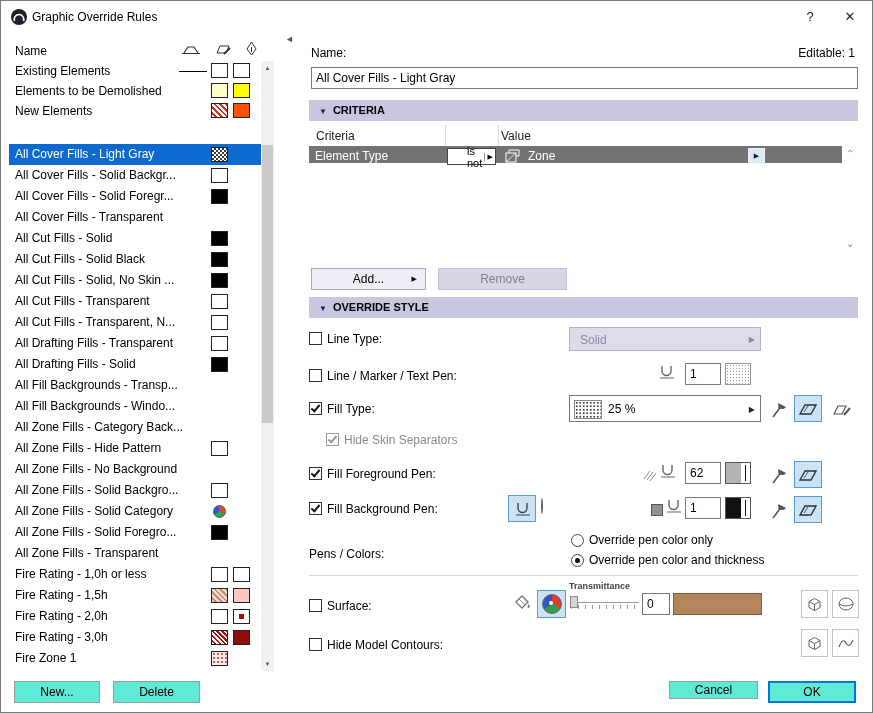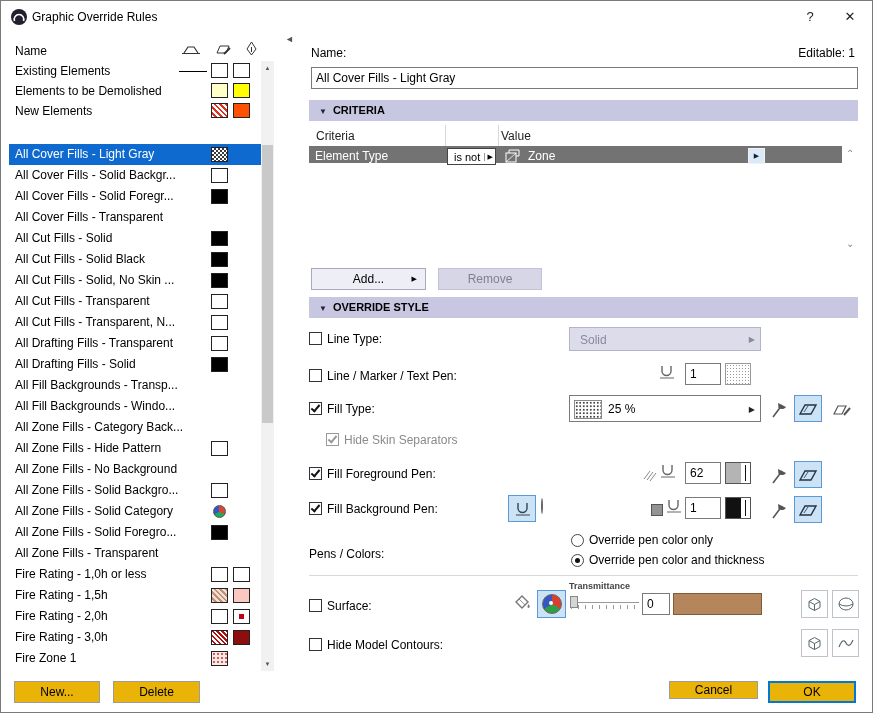--- a/index.html
+++ b/index.html
@@ -36,21 +36,21 @@
   .sw.pink-dots{background-image:radial-gradient(#d06060 0.8px, rgba(0,0,0,0) 1px);background-size:4px 4px;background-color:#fbe9e6;}
   .sw.pie{width:13px;height:13px;border-radius:50%;border:1px solid #555;background:conic-gradient(#d43 0 33%, #2a5 33% 66%, #35c 66%);left:204px;top:4px;}
   .sw.line{border:none;height:10px;width:28px;background:linear-gradient(#000,#000) center/100% 1px no-repeat;}
 
   
   .sbar{position:absolute;left:260px;top:60px;width:13px;height:610px;background:#f1f1f1;}
   .sb-arrow{position:absolute;left:0;width:13px;height:14px;background:#f1f1f1;color:#555;font-size:6px;text-align:center;line-height:14px;}
   .sb-thumb{position:absolute;left:1px;width:11px;background:#c9c9c9;}
 
   
-  .btn{position:absolute;background:#eab308;border:1px solid #9c9c9c;display:flex;align-items:center;justify-content:center;font-size:12px;box-sizing:border-box;cursor:default;}
+  .btn{position:absolute;background:#5eead4;border:1px solid #9c9c9c;display:flex;align-items:center;justify-content:center;font-size:12px;box-sizing:border-box;cursor:default;}
   .btn.default{border:1px solid #0078d7;box-shadow:inset 0 0 0 1px #0078d7;}
   .btn.lav{background:#eeeef6;border:1px solid #a8a8c0;}
   .btn.disabled{background:#d6d6e7;border:1px solid #c2c2d6;color:#80808f;}
 
   
   .secbar{position:absolute;left:308px;width:549px;height:21px;background:#c7c7e2;line-height:21px;font-weight:bold;font-size:11px;}
   .secbar .tri{font-size:8px;margin:0 6px 0 10px;color:#20203a;}
 
   
   .cb{position:absolute;width:13px;height:13px;border:1px solid #333;background:#fff;box-sizing:border-box;}
@@ -283,42 +283,42 @@
   </div>
 
   <span class="abs" style="left:315px;top:128px;color:#222">Criteria</span>
   <span class="abs" style="left:500px;top:128px;color:#222">Value</span>
   <div class="colhdr-div" style="left:444px;top:124px;height:21px"></div>
   <div class="colhdr-div" style="left:497px;top:124px;height:21px"></div>
 
   
   <div class="abs" style="left:308px;top:145px;width:533px;height:17px;background:#737373;color:#fff">
     <span class="abs nowrap" style="left:6px;top:3px">Element Type</span>
-    <span class="abs" style="left:138px;top:2px;width:49px;height:17px;background:#fff;border:1px solid #444;color:#000;font-size:11px;display:flex;align-items:center;box-sizing:border-box;padding-left:6px">
+    <span class="abs" style="left:138px;top:2px;width:49px;height:17px;background:#fff;border:1px solid #444;color:#000;font-size:11px;display:flex;align-items:center;box-sizing:border-box;padding-left:19px">
       <span>is not</span>
       <span style="margin-left:auto;padding-right:2px;font-size:7px;border-left:1px solid #999;padding-left:3px">▶</span>
     </span>
     <span class="abs" style="left:196px;top:3px">
       <svg width="16" height="15">
           <rect x="1" y="4" width="10" height="9" fill="none" stroke="#fff"></rect>
           <path d="M4 4 V1 H14 V7 H11" fill="none" stroke="#fff"></path>
           <line x1="1" y1="13" x2="11" y2="4" stroke="#fff" stroke-width="0.8"></line>
         </svg>
     </span>
     <span class="abs nowrap" style="left:219px;top:3px">Zone</span>
     <span class="abs" style="left:439px;top:2px;width:17px;height:16px;background:#dce9f8;border:1px solid #f2f2f2;display:flex;align-items:center;justify-content:center;font-size:7px;color:#123;box-sizing:border-box">▶</span>
   </div>
   <span class="chev" style="left:845px;top:148px">⌃</span>
   <span class="chev" style="left:845px;top:238px">⌄</span>
 
   <div class="btn lav" style="left:310px;top:267px;width:115px;height:22px">
     <span>Add...</span>
     <span style="position:absolute;right:8px;font-size:7px">▶</span>
   </div>
-  <div class="btn disabled" style="left:437px;top:267px;width:104px;height:22px">
+  <div class="btn disabled" style="left:437px;top:267px;width:129px;height:22px">
       <span>Remove</span>
     </div>
 
   
   <div class="secbar" style="top:296px">
     <span class="tri">▼</span><span>OVERRIDE STYLE</span>
   </div>
 
   
   <span class="cb" style="left:308px;top:331px"></span>

